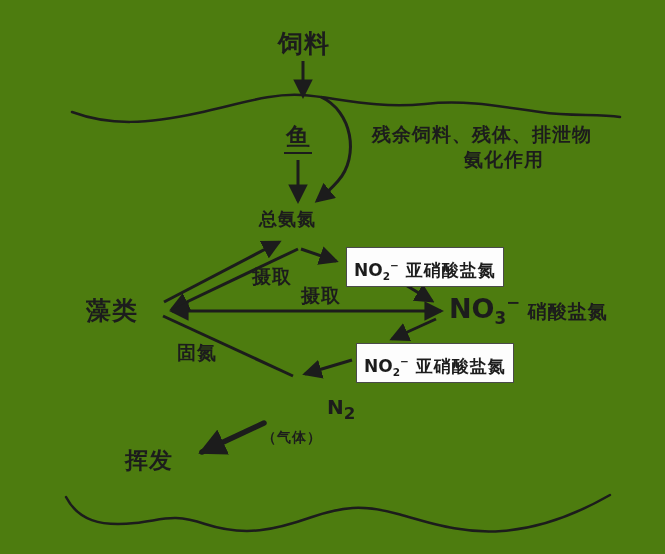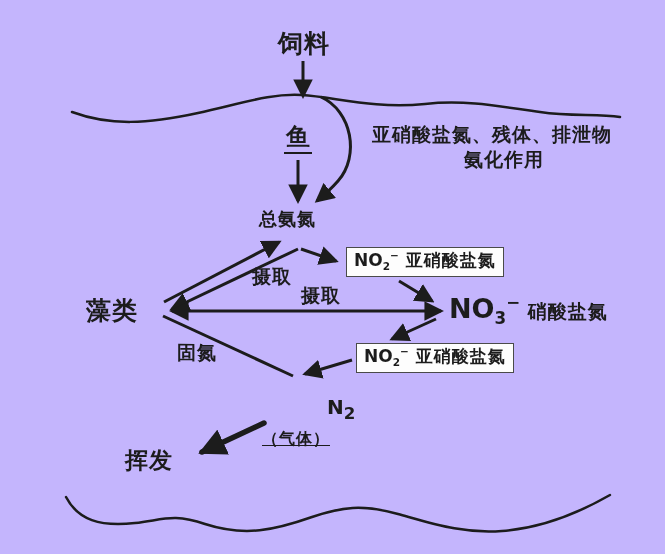--- a/index.html
+++ b/index.html
@@ -1,38 +1,38 @@
 <!DOCTYPE html>
 <html><head>
 <meta charset="utf-8">
 <style>
   html,body{margin:0;padding:0;background:#ffffff;}
   .stage{
-    position:relative;width:665px;height:554px;background:#c4b5fd;
+    position:relative;width:665px;height:554px;background:#4d7c0f;
     font-family:"DejaVu Sans","Liberation Sans",sans-serif;color:#1c1c1c;
     overflow:hidden;
   }
   svg.lines{position:absolute;left:0;top:0;width:665px;height:554px;}
   .lbl{position:absolute;white-space:nowrap;line-height:1.1;}
   .cjk{font-weight:600;letter-spacing:1px;}
   .big{font-size:25px;font-weight:700;}
   .med{font-size:19px;}
   .node{font-size:18px;font-weight:700;}
   .fish{font-size:24px;font-weight:700;border-bottom:2.5px solid #1c1c1c;padding:0 2px 1px 2px;}
   .chembox{
-    border:1.5px solid #4a4a4a;background:#fdfdfd;padding:2px 7px 3px 7px;
+    border:1.5px solid #4a4a4a;background:#fdfdfd;padding:12px 7px 3px 7px;
     font-size:17px;font-weight:600;
   }
   .chembox sub, .chem sub{font-size:0.62em;}
   .chembox sup, .chem sup{font-size:0.62em;font-weight:700;}
   .chem{font-weight:600;}
   .nitrate-formula{font-size:27px;font-weight:600;}
   .nitrate-name{font-size:19px;font-weight:700;letter-spacing:1px;}
   .n2{font-size:20px;font-weight:600;margin-left:46px;}
-  .gas{font-size:16px;font-weight:600;letter-spacing:1px;text-decoration:underline;}
+  .gas{font-size:14px;font-weight:600;letter-spacing:1px;}
   .vol{font-size:23px;font-weight:700;letter-spacing:1px;}
 </style>
 </head>
 <body>
 
 <div class="stage">
 
   <svg class="lines" viewBox="0 0 665 554">
     <defs>
       <marker id="ah" viewBox="0 0 10 10" refX="8.5" refY="5" markerWidth="6.5" markerHeight="6.5" orient="auto-start-reverse">
@@ -71,21 +71,21 @@
 
     <path d="M 264 423 L 202 452" fill="none" stroke="#1c1c1c" stroke-width="5.5" stroke-linecap="round" marker-end="url(#ahBig)"></path>
   </svg>
 
   <div class="lbl big cjk" style="left:278px;top:30px;">饲料</div>
 
   <div class="lbl" style="left:284px;top:124px;">
     <span class="fish">鱼</span>
   </div>
 
-  <div class="lbl med cjk" style="left:372px;top:124px;">亚硝酸盐氮、残体、排泄物</div>
+  <div class="lbl med cjk" style="left:372px;top:124px;">残余饲料、残体、排泄物</div>
 
   <div class="lbl med cjk" style="left:464px;top:149px;">氨化作用</div>
 
   <div class="lbl node cjk" style="left:259px;top:209px;">总氨氮</div>
 
 
   <div class="lbl chembox" style="left:346px;top:247px;">
     <span class="chem"><span>NO</span><sub>2</sub><sup>−</sup></span><span class="cjk"> 亚硝酸盐氮</span>
   </div>
 

